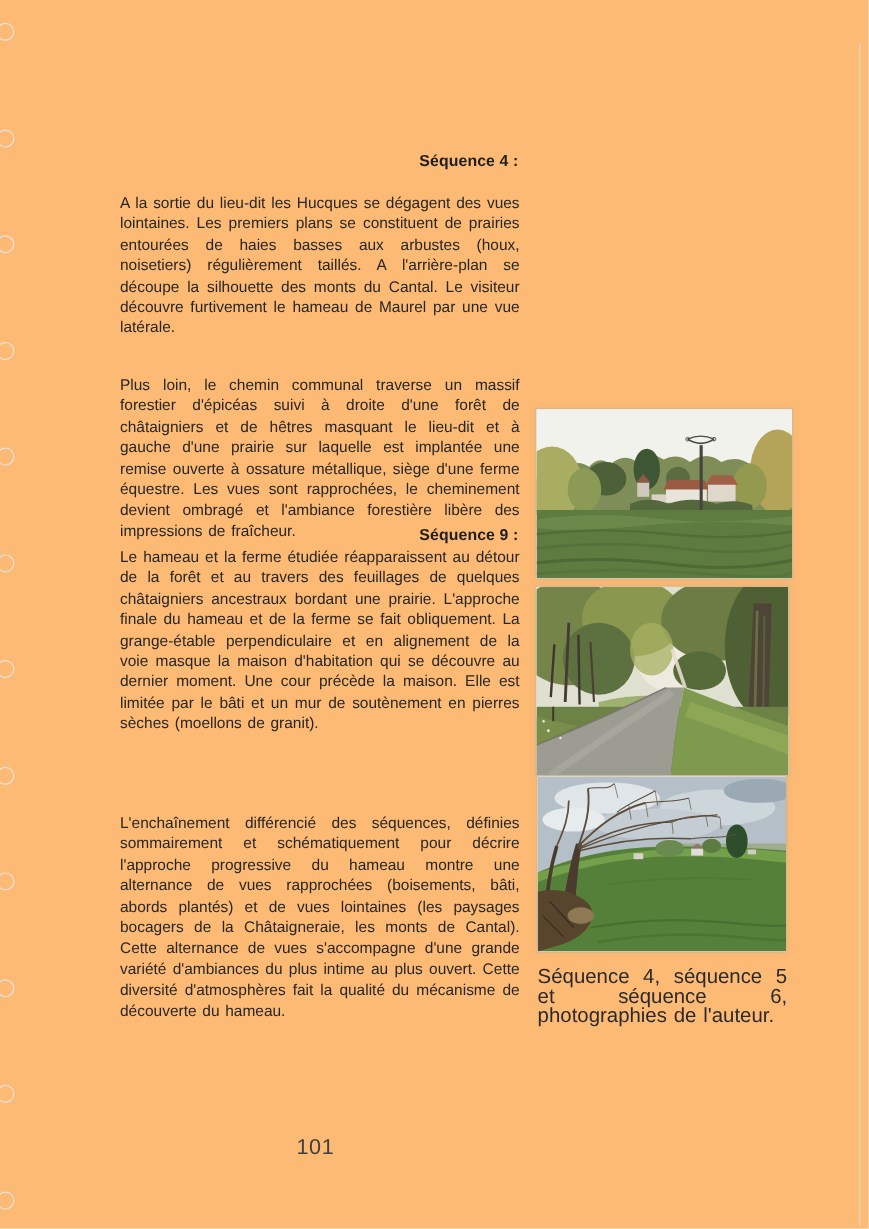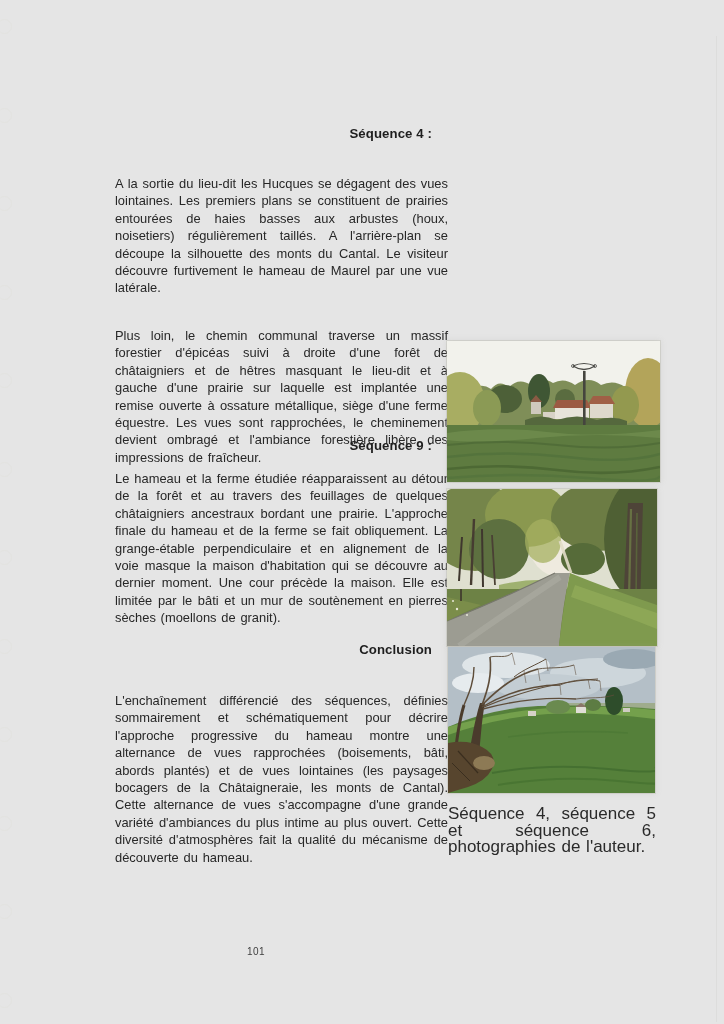--- a/index.html
+++ b/index.html
@@ -1,37 +1,37 @@
 <!DOCTYPE html>
 <html lang="fr"><head>
 <meta charset="utf-8">
 <style>
   html,body{margin:0;padding:0;background:#ffffff;}
   .page{
     position:relative;width:724px;height:1024px;margin:0 auto;
-    background:#e5e5e5;overflow:hidden;
+    background:#fdba74;overflow:hidden;
     font-family:"Liberation Sans", sans-serif;color:#262626;
   }
   
   .hole{
     position:absolute;left:-3px;width:13px;height:13px;border-radius:50%;
     border:1.5px solid #e3e3e0;background:transparent;
   }
   .edge-line{
     position:absolute;left:716px;top:36px;width:1px;height:986px;
     background:#dcdcda;opacity:.85;
   }
   
   .sec-h{
     position:absolute;left:99px;width:333px;margin:0;
     font-size:13.2px;font-weight:bold;text-align:right;color:#1e1e1e;
     letter-spacing:.1px;
   }
   .sec-p{
-    position:absolute;left:99px;width:333px;margin:16px;
+    position:absolute;left:99px;width:333px;margin:1px;
     font-size:12.9px;line-height:17.4px;text-align:justify;color:#272727;
     word-spacing:1.2px;
   }
   #h1{top:126px}#p1{top:159px}
   #h2{top:269px}#p2{top:311px}
   #h3{top:438px}#p3{top:454px}
   #h4{top:642px}#p4{top:676px}
   
   .photo{
     position:absolute;overflow:hidden;
@@ -42,21 +42,21 @@
   #photo1{left:447px;top:341px;width:213px;height:141px;}
   #photo2{left:447px;top:489px;width:210px;height:157px;}
   #photo3{left:448px;top:647px;width:207px;height:146px;}
   .fig-caption{
     position:absolute;left:448px;top:806px;width:208px;margin:0;
     font-size:17px;line-height:16.5px;text-align:justify;color:#2a2a2a;
     word-spacing:1px;
   }
   .page-number{
     position:absolute;left:247px;top:946px;
-    font-size:10px;color:#3f3f3f;letter-spacing:.5px;
+    font-size:18px;color:#3f3f3f;letter-spacing:.5px;
   }
 </style>
 </head>
 <body>
 
 <div class="page">
 
   <div>
     <div class="hole" style="top:19px"></div>
     <div class="hole" style="top:108px"></div>
@@ -75,21 +75,20 @@
   <div class="edge-line"></div>
 
   <h3 class="sec-h" id="h1">Séquence 4 :</h3>
   <p class="sec-p" id="p1">A la sortie du lieu-dit les Hucques se dégagent des vues lointaines. Les premiers plans se constituent de prairies entourées de haies basses aux arbustes (houx, noisetiers) régulièrement taillés. A l'arrière-plan se découpe la silhouette des monts du Cantal. Le visiteur découvre furtivement le hameau de Maurel par une vue latérale.</p>
 
   <p class="sec-p" id="p2">Plus loin, le chemin communal traverse un massif forestier d'épicéas suivi à droite d'une forêt de châtaigniers et de hêtres masquant le lieu-dit et à gauche d'une prairie sur laquelle est implantée une remise ouverte à ossature métallique, siège d'une ferme équestre. Les vues sont rapprochées, le cheminement devient ombragé et l'ambiance forestière libère des impressions de fraîcheur.</p>
 
   <h3 class="sec-h" id="h3">Séquence 9 :</h3>
   <p class="sec-p" id="p3">Le hameau et la ferme étudiée réapparaissent au détour de la forêt et au travers des feuillages de quelques châtaigniers ancestraux bordant une prairie. L'approche finale du hameau et de la ferme se fait obliquement. La grange-étable perpendiculaire et en alignement de la voie masque la maison d'habitation qui se découvre au dernier moment. Une cour précède la maison. Elle est limitée par le bâti et un mur de soutènement en pierres sèches (moellons de granit).</p>
 
-  <h3 class="sec-h" id="h4">Conclusion</h3>
   <p class="sec-p" id="p4">L'enchaînement différencié des séquences, définies sommairement et schématiquement pour décrire l'approche progressive du hameau montre une alternance de vues rapprochées (boisements, bâti, abords plantés) et de vues lointaines (les paysages bocagers de la Châtaigneraie, les monts de Cantal). Cette alternance de vues s'accompagne d'une grande variété d'ambiances du plus intime au plus ouvert. Cette diversité d'atmosphères fait la qualité du mécanisme de découverte du hameau.</p>
 
   <div class="photo" id="photo1" role="img" aria-label="Vue lointaine du hameau de Maurel : prairie au premier plan, poteau électrique, maisons aux toits rouges et arbres">
     <svg viewBox="0 0 213 141" preserveAspectRatio="none">
       <rect width="213" height="141" fill="#f2f2ec"></rect>
 
       <path d="M0,58 Q10,46 22,52 Q32,40 44,48 Q52,38 62,46 Q72,36 84,44 Q94,34 106,42 Q117,36 128,44 Q142,34 154,44 Q167,38 178,46 Q192,40 202,48 Q208,44 213,50 L213,86 L0,86 Z" fill="#7f8e58"></path>
       <ellipse cx="58" cy="58" rx="17" ry="14" fill="#4d6038"></ellipse>
       <ellipse cx="92" cy="50" rx="11" ry="17" fill="#3f5634"></ellipse>
       <ellipse cx="118" cy="58" rx="10" ry="10" fill="#5a6c40"></ellipse>

